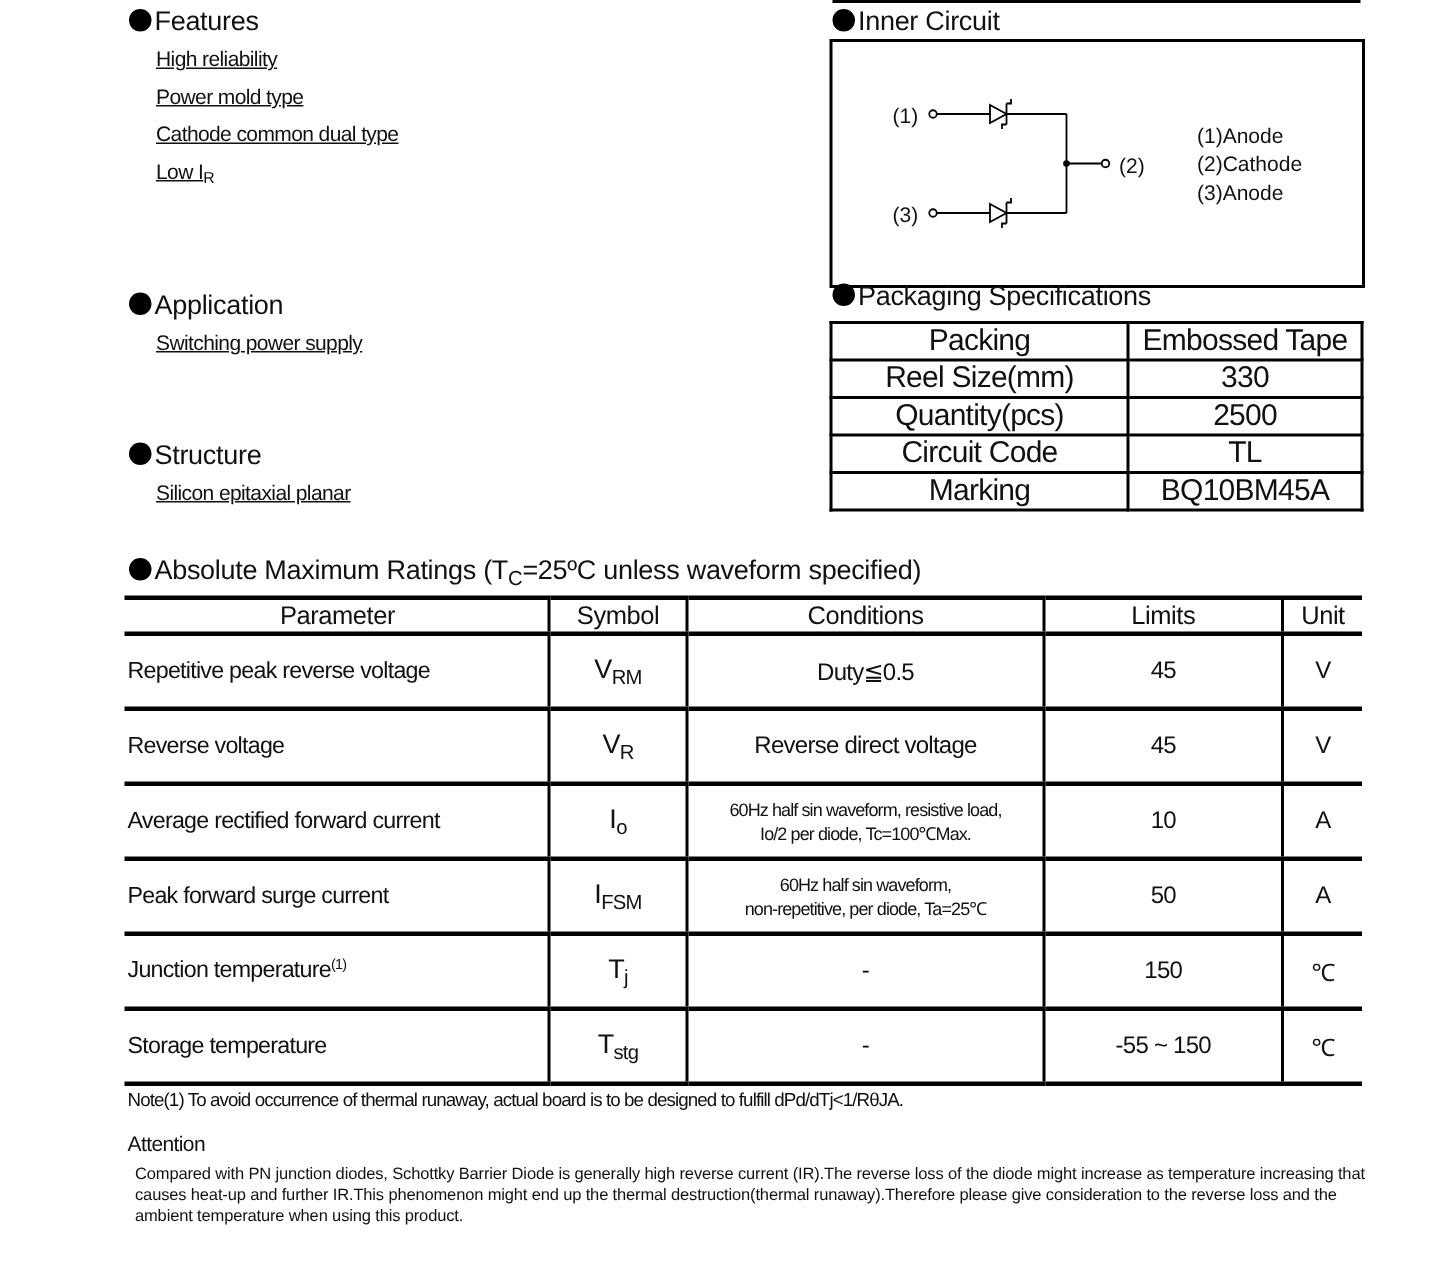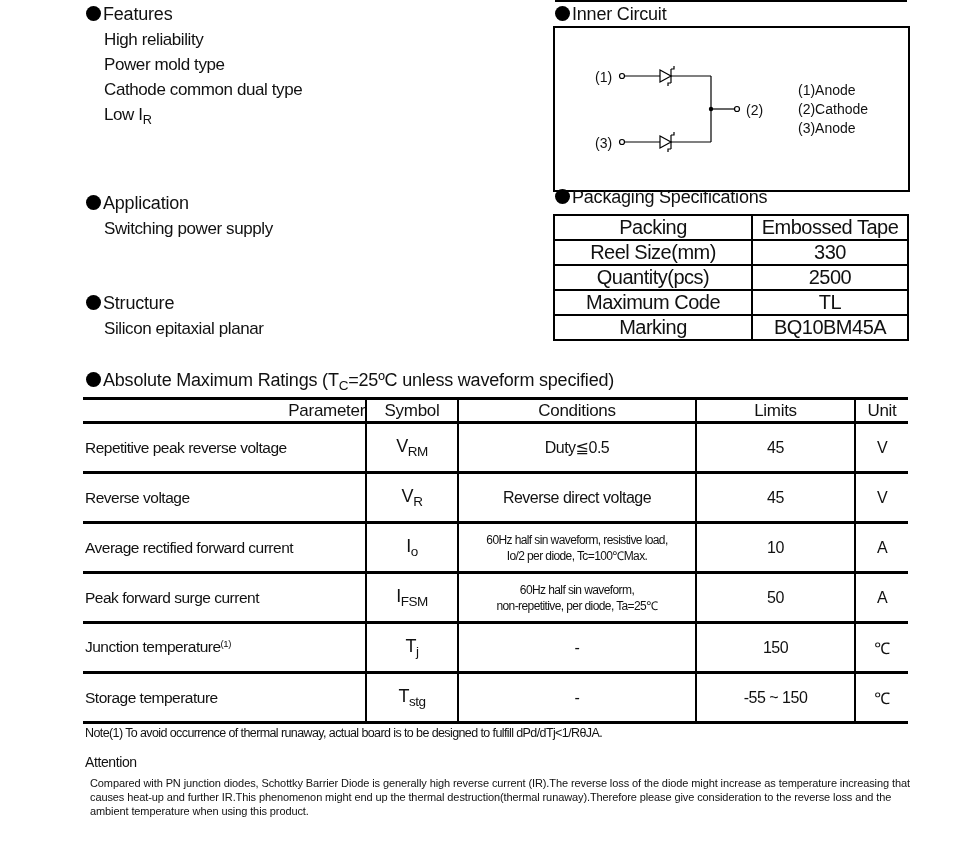--- a/index.html
+++ b/index.html
@@ -1,34 +1,34 @@
 <!DOCTYPE html>
 <html><head>
 <meta charset="utf-8">
 <style>
   html, body { margin: 0; padding: 0; background: #ffffff; }
   body { width: 966px; height: 841px; position: relative; overflow: hidden;
          font-family: "Liberation Sans", sans-serif; color: #111; }
   .abs { position: absolute; }
   .h-sec { font-size: 18px; line-height: 20px; white-space: nowrap; letter-spacing: -0.2px; }
   .dot { display: inline-block; width: 15px; height: 15px; border-radius: 50%; background: #000; vertical-align: -1px; margin-right: 2px; }
-  .item { font-size: 17px; line-height: 25px; white-space: nowrap; letter-spacing: -0.4px; }
+  .item { font-size: 14px; line-height: 25px; white-space: nowrap; letter-spacing: -0.4px; text-decoration: underline; }
   .sub { font-size: 0.75em; vertical-align: -0.3em; }
   .sup { font-size: 0.62em; vertical-align: 0.55em; }
   .topline { left: 555px; top: 0; width: 352px; height: 2px; background:#000; }
   .circuit-box { left: 553px; top: 26px; width: 353px; height: 162px; border: 2px solid #000; }
   .pins { font-size: 14px; line-height: 19px; }
   table { border-collapse: collapse; }
   .pack { left: 553px; top: 214px; width: 356px; }
   .pack td { border: 2px solid #000; height: 21px; padding: 0; text-align: center; font-size: 20px; letter-spacing: -0.5px; }
   .pack td.c1 { width: 196px; }
   .amr { left: 83px; top: 397px; width: 825px; }
   .amr th, .amr td { border-top: 3px solid #000; border-bottom: 3px solid #000; border-left: 2px solid #000; border-right: 2px solid #000; padding: 0; text-align: center; font-weight: normal; }
   .amr th:first-child, .amr td:first-child { border-left: none; text-align: left; padding-left: 2px; }
-  .amr th:first-child { text-align: right; }
+  .amr th:first-child { text-align: center; }
   .amr th:last-child, .amr td:last-child { border-right: none; }
   .amr th { font-size: 17px; height: 21px; letter-spacing: -0.3px; }
   .amr td { height: 47px; font-size: 16px; letter-spacing: -0.5px; }
   .amr td.param { font-size: 15.5px; letter-spacing: -0.5px; }
   .amr td.cond-small { font-size: 12px; line-height: 16px; letter-spacing: -0.6px; }
   .amr td.sym { font-size: 18px; }
   .note { left: 85px; top: 726px; font-size: 12.5px; letter-spacing: -0.6px; white-space: nowrap; }
   .att-title { left: 85px; top: 754px; font-size: 14px; letter-spacing: -0.4px; }
   .att-body { left: 90px; top: 776px; width: 830px; font-size: 11px; line-height: 14px; letter-spacing: -0.1px; }
 </style>
@@ -104,21 +104,21 @@
       </tr>
   <tr>
         <td class="c1">Reel Size(mm)</td>
         <td>330</td>
       </tr>
   <tr>
         <td class="c1">Quantity(pcs)</td>
         <td>2500</td>
       </tr>
   <tr>
-        <td class="c1">Maximum Code</td>
+        <td class="c1">Circuit Code</td>
         <td>TL</td>
       </tr>
   <tr>
         <td class="c1">Marking</td>
         <td>BQ10BM45A</td>
       </tr>
 </tbody>
   </table>
 
 <div class="abs h-sec" style="left:86px; top:370px;">

